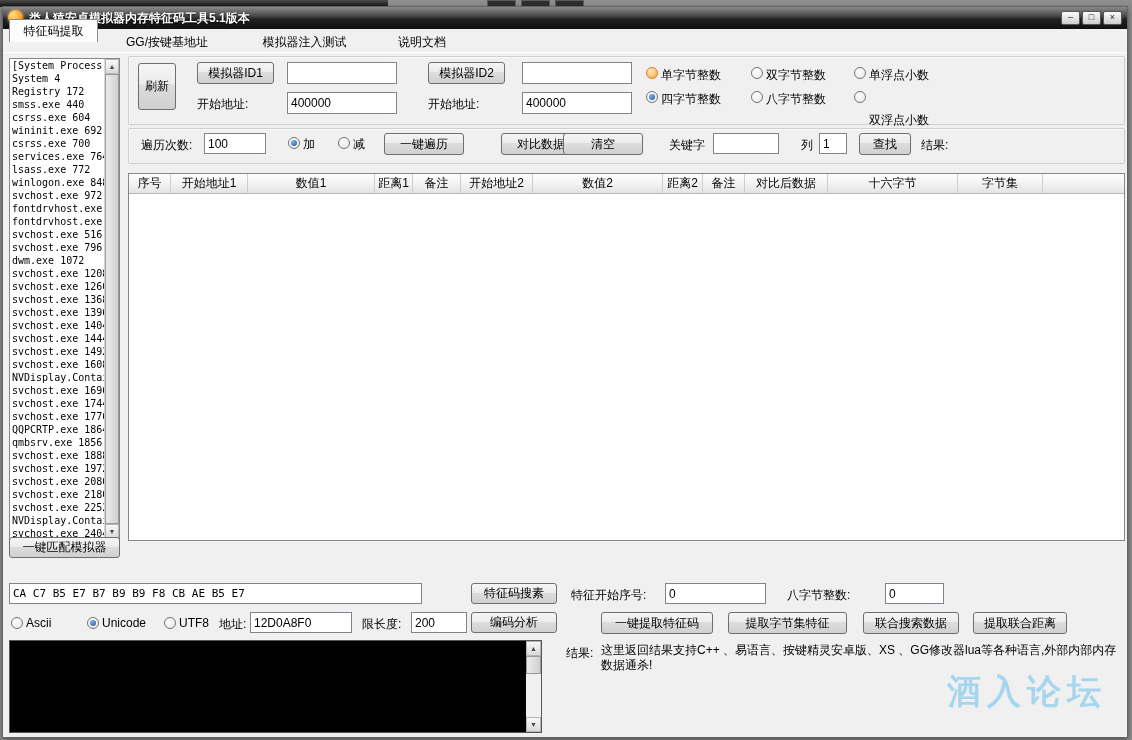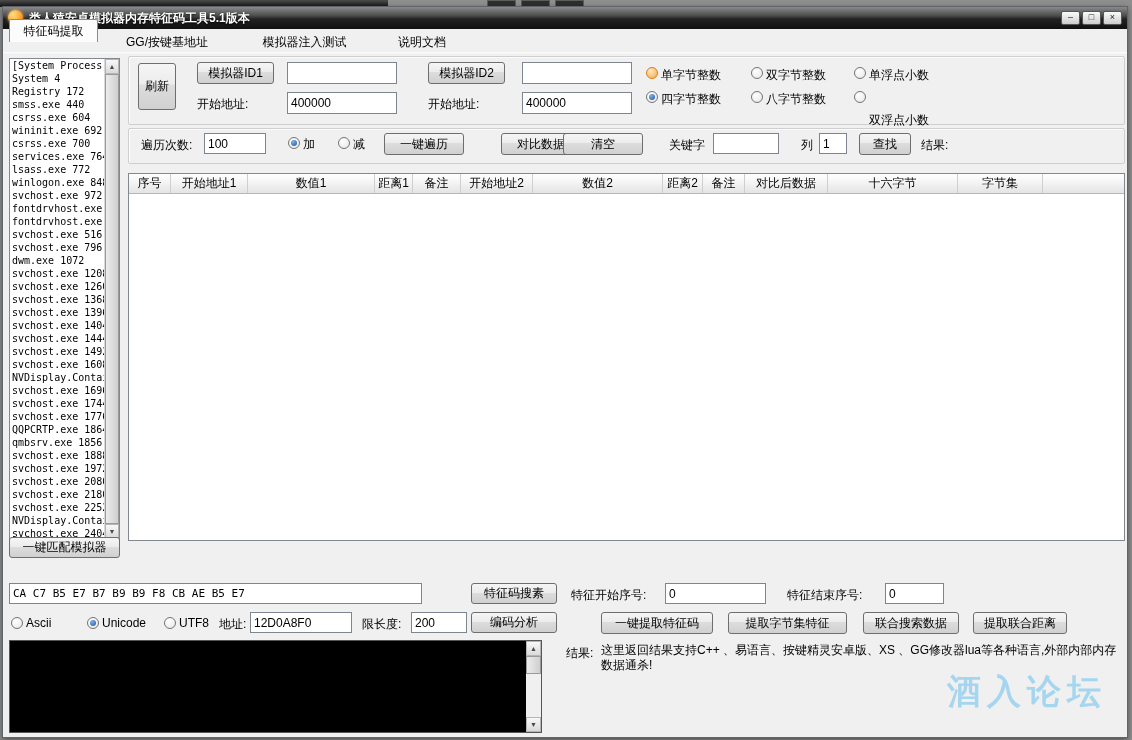--- a/index.html
+++ b/index.html
@@ -192,21 +192,21 @@
         <div class="th" style="width:85px;">字节集</div>
         <div class="th" style="flex:1;border-right:none;"></div>
       </div>
       <div></div>
     </div>
 
     <input class="tb" style="left: 6px; top: 576px; width: 413px; height: 21px; font-family: &quot;DejaVu Sans Mono&quot;, &quot;Liberation Mono&quot;, monospace; font-size: 11px;" value="CA C7 B5 E7 B7 B9 B9 F8 CB AE B5 E7">
     <div class="btn" style="left:468px;top:576px;width:86px;height:21px;">特征码搜素</div>
     <span class="lbl" style="left:568px;top:580px;">特征开始序号:</span>
     <input class="tb" style="left: 662px; top: 576px; width: 101px; height: 21px;" value="0">
-    <span class="lbl" style="left:784px;top:580px;">特征结束序号:</span>
+    <span class="lbl" style="left:784px;top:580px;">八字节整数:</span>
     <input class="tb" style="left: 882px; top: 576px; width: 59px; height: 21px;" value="0">
 
     <span class="radio" style="left:8px;top:610px;"></span>
     <span class="lbl" style="left:23px;top:609px;">Ascii</span>
     <span class="radio on" style="left:84px;top:610px;"></span>
     <span class="lbl" style="left:99px;top:609px;">Unicode</span>
     <span class="radio" style="left:161px;top:610px;"></span>
     <span class="lbl" style="left:176px;top:609px;">UTF8</span>
     <span class="lbl" style="left:216px;top:609px;">地址:</span>
     <input class="tb" style="left: 247px; top: 605px; width: 102px; height: 21px;" value="12D0A8F0">

